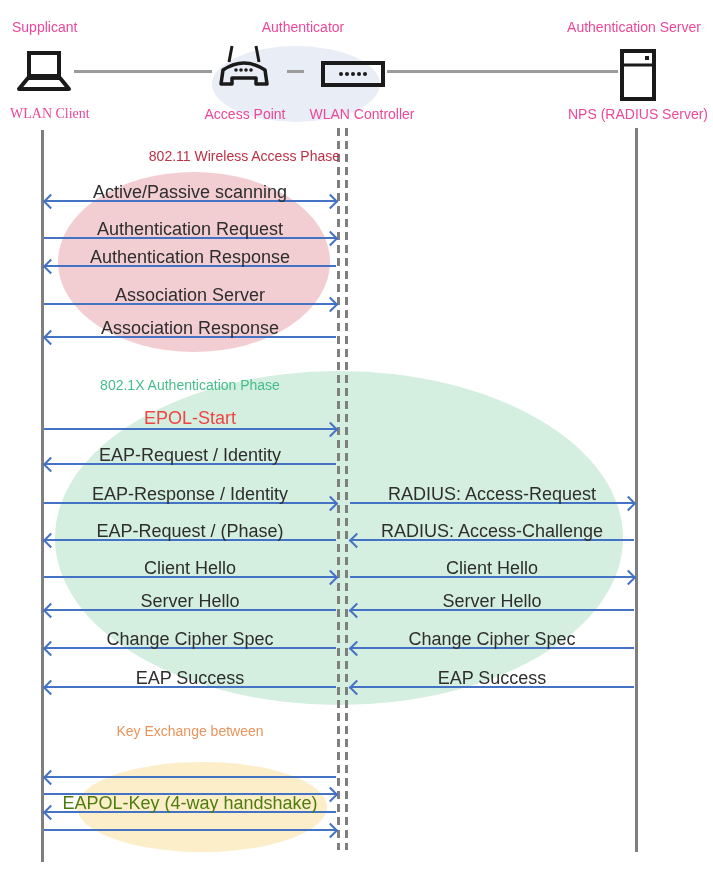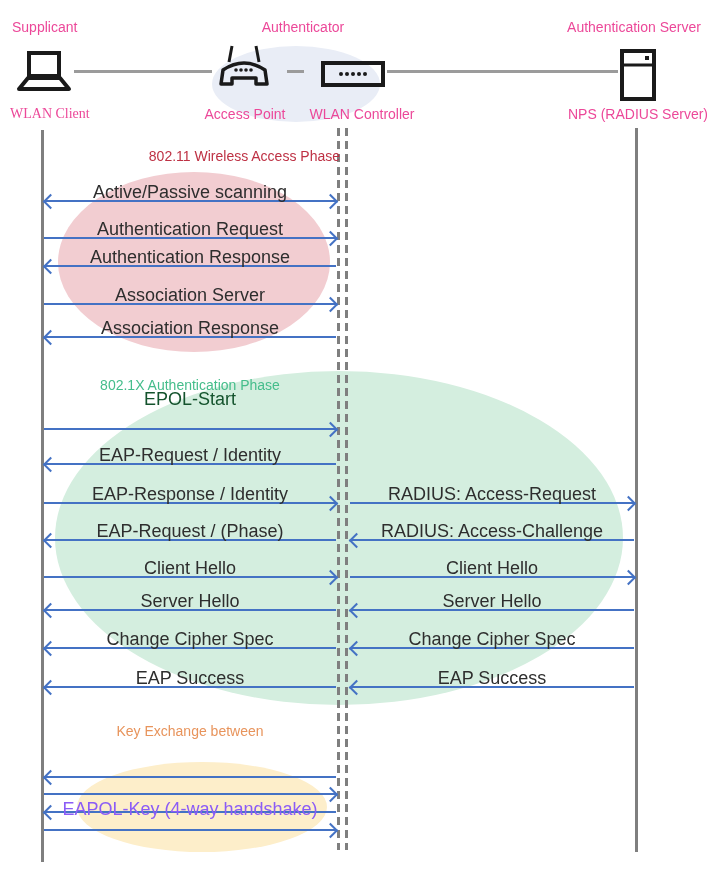--- a/index.html
+++ b/index.html
@@ -107,21 +107,21 @@
       <div class="chev l" style="left: 45px; top: 261px; border-color: rgb(68, 114, 196);"></div>
       <div class="msg-label" style="color: rgb(46, 46, 46); left: 50px; top: 247px; width: 280px;">Authentication Response</div>
       <div class="msg-line" style="left: 44px; top: 303px; width: 292px; background: rgb(68, 114, 196);"></div>
       <div class="chev r" style="left: 325px; top: 299px; border-color: rgb(68, 114, 196);"></div>
       <div class="msg-label" style="color: rgb(46, 46, 46); left: 50px; top: 285px; width: 280px;">Association Server</div>
       <div class="msg-line" style="left: 44px; top: 336px; width: 292px; background: rgb(68, 114, 196);"></div>
       <div class="chev l" style="left: 45px; top: 332px; border-color: rgb(68, 114, 196);"></div>
       <div class="msg-label" style="color: rgb(46, 46, 46); left: 50px; top: 318px; width: 280px;">Association Response</div>
       <div class="msg-line" style="left: 44px; top: 428px; width: 292px; background: rgb(68, 114, 196);"></div>
       <div class="chev r" style="left: 325px; top: 424px; border-color: rgb(68, 114, 196);"></div>
-      <div class="msg-label" style="color: #14532d; left: 50px; top: 389px; width: 280px;">EPOL-Start</div>
+      <div class="msg-label" style="color: #ef4444; left: 50px; top: 408px; width: 280px;">EPOL-Start</div>
       <div class="msg-line" style="left: 44px; top: 463px; width: 292px; background: rgb(68, 114, 196);"></div>
       <div class="chev l" style="left: 45px; top: 459px; border-color: rgb(68, 114, 196);"></div>
       <div class="msg-label" style="color: rgb(46, 46, 46); left: 50px; top: 445px; width: 280px;">EAP-Request / Identity</div>
       <div class="msg-line" style="left: 44px; top: 502px; width: 292px; background: rgb(68, 114, 196);"></div>
       <div class="chev r" style="left: 325px; top: 498px; border-color: rgb(68, 114, 196);"></div>
       <div class="msg-label" style="color: rgb(46, 46, 46); left: 50px; top: 484px; width: 280px;">EAP-Response / Identity</div>
       <div class="msg-line" style="left: 350px; top: 502px; width: 284px; background: rgb(68, 114, 196);"></div>
       <div class="chev r" style="left: 623px; top: 498px; border-color: rgb(68, 114, 196);"></div>
       <div class="msg-label" style="color: rgb(46, 46, 46); left: 352px; top: 484px; width: 280px;">RADIUS: Access-Request</div>
       <div class="msg-line" style="left: 44px; top: 539px; width: 292px; background: rgb(68, 114, 196);"></div>
@@ -153,18 +153,18 @@
       <div class="msg-label" style="color: rgb(46, 46, 46); left: 50px; top: 668px; width: 280px;">EAP Success</div>
       <div class="msg-line" style="left: 350px; top: 686px; width: 284px; background: rgb(68, 114, 196);"></div>
       <div class="chev l" style="left: 351px; top: 682px; border-color: rgb(68, 114, 196);"></div>
       <div class="msg-label" style="color: rgb(46, 46, 46); left: 352px; top: 668px; width: 280px;">EAP Success</div>
       <div class="msg-line" style="left: 44px; top: 776px; width: 292px; background: rgb(68, 114, 196);"></div>
       <div class="chev l" style="left: 45px; top: 772px; border-color: rgb(68, 114, 196);"></div>
       <div class="msg-line" style="left: 44px; top: 793px; width: 292px; background: rgb(68, 114, 196);"></div>
       <div class="chev r" style="left: 325px; top: 789px; border-color: rgb(68, 114, 196);"></div>
       <div class="msg-line" style="left: 44px; top: 811px; width: 292px; background: rgb(68, 114, 196);"></div>
       <div class="chev l" style="left: 45px; top: 807px; border-color: rgb(68, 114, 196);"></div>
-      <div class="msg-label" style="color: #8b5cf6; left: 50px; top: 793px; width: 280px; margin-top: 6px;">EAPOL-Key (4-way handshake)</div>
+      <div class="msg-label" style="color: #4d7c0f; left: 50px; top: 793px; width: 280px;">EAPOL-Key (4-way handshake)</div>
       <div class="msg-line" style="left: 44px; top: 829px; width: 292px; background: rgb(68, 114, 196);"></div>
       <div class="chev r" style="left: 325px; top: 825px; border-color: rgb(68, 114, 196);"></div>
     </div>
 
 </div>
 
 </body></html>

